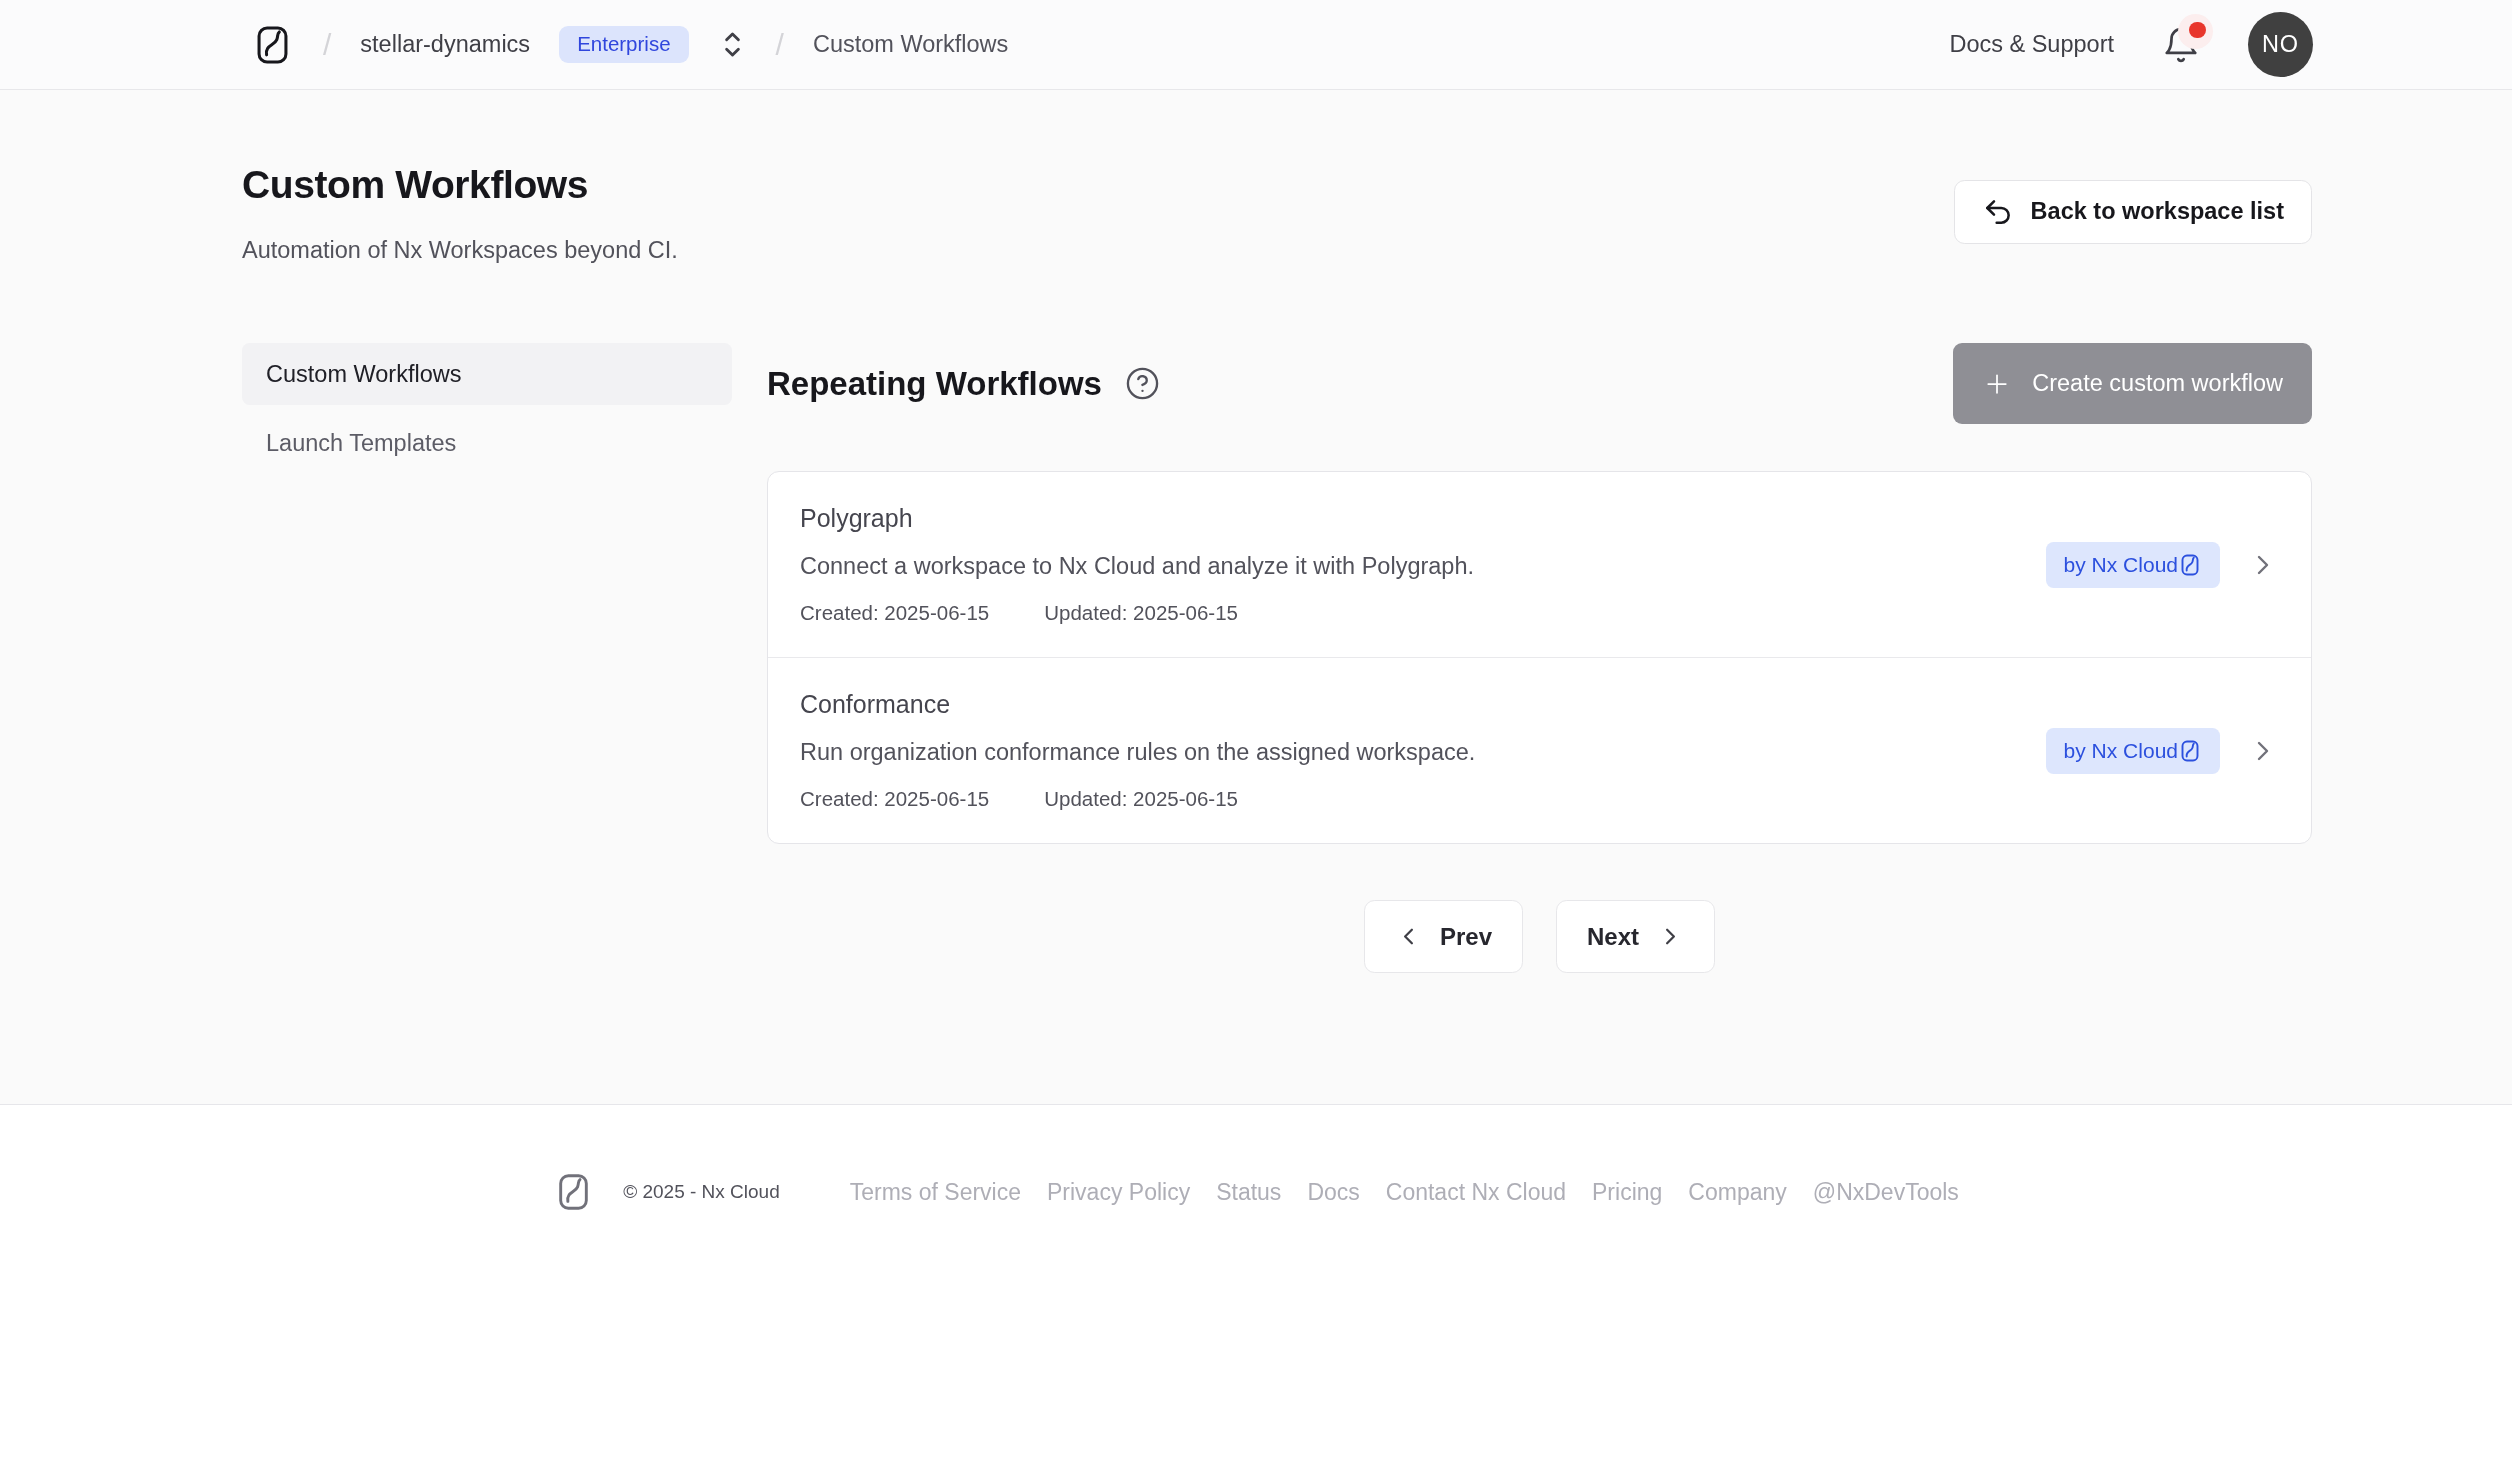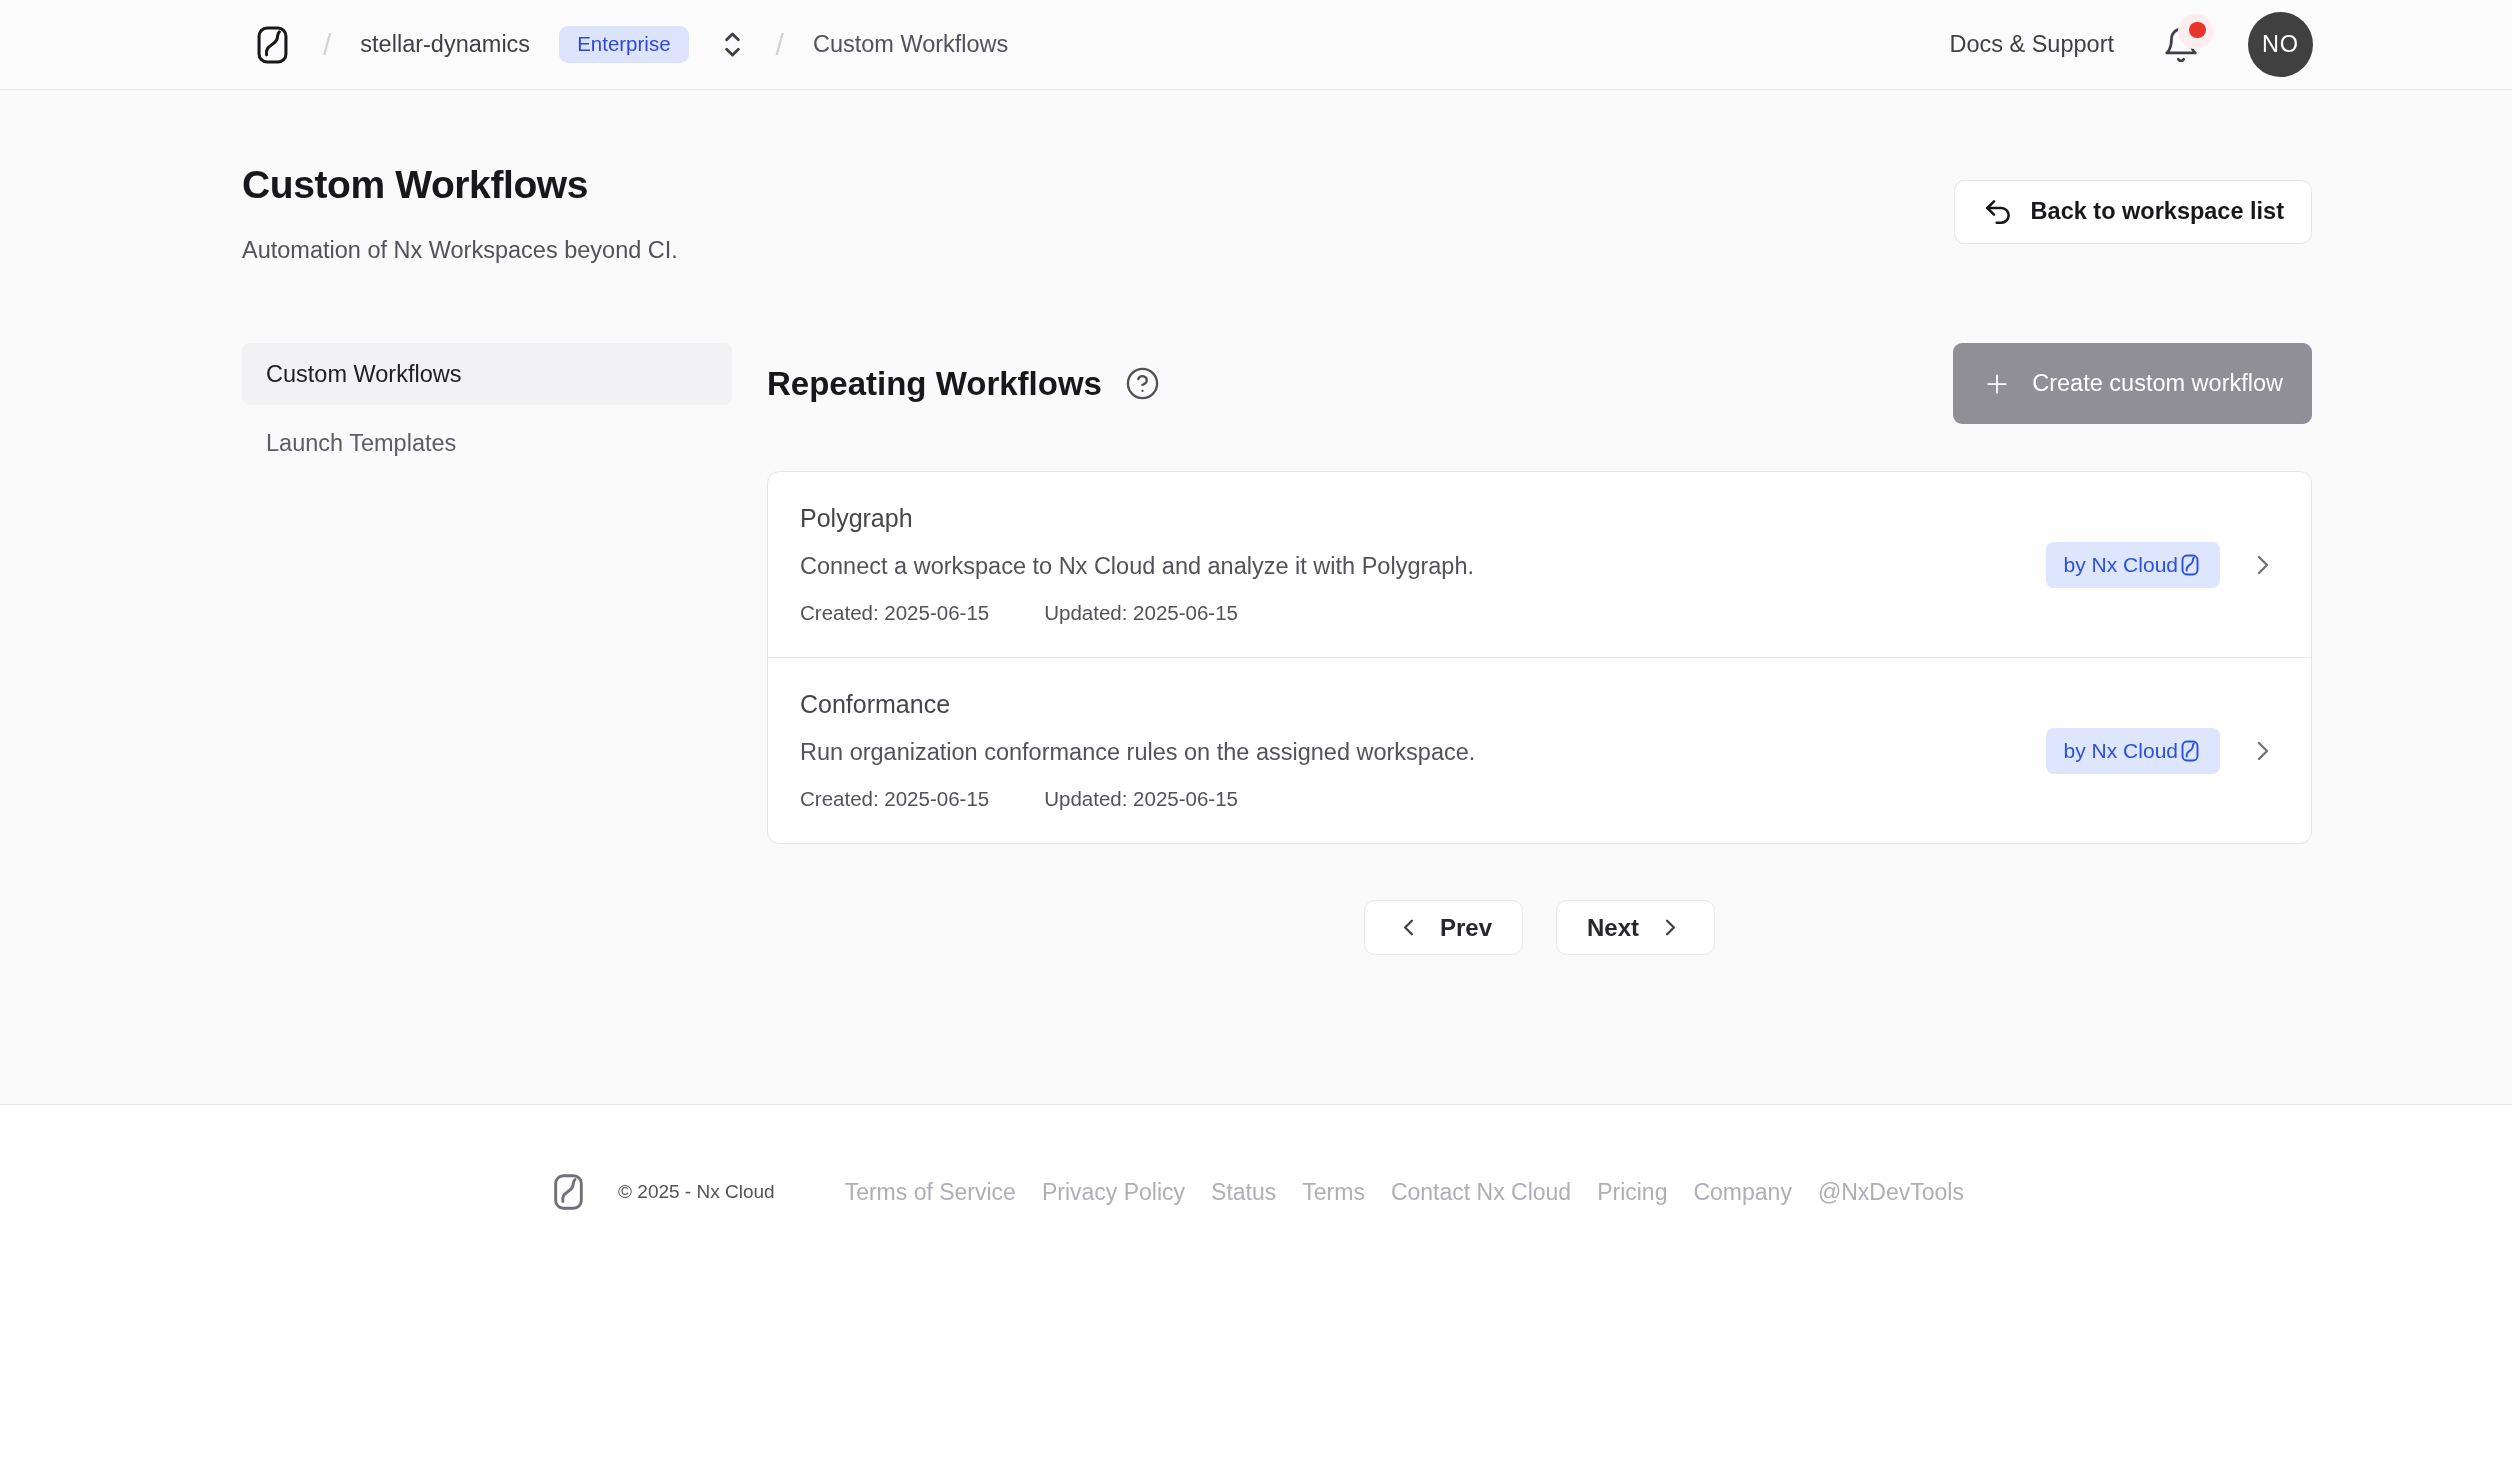--- a/index.html
+++ b/index.html
@@ -97,21 +97,21 @@
     display: flex; align-items: center; 
     background: #dde6fd; color: #2c50de;
     font-size: 21px; padding: 10px 18px; border-radius: 7.6px;
   }
   .row-chevron { display: flex; }
 
   .pagination { margin-top: 56px; display: flex; justify-content: center; gap: 33px; }
   .page-btn {
     display: flex; align-items: center; gap: 18px;
     background: #ffffff; border: 1.5px solid #e7e7ea; border-radius: 10.6px;
-    height: 55px; padding: 0 30px;
+    height: 73px; padding: 0 30px;
     font-size: 24px; font-weight: 600; color: #27272e; cursor: pointer;
   }
 
   
   .footer {
     flex: none; height: 371px;
     background: #ffffff;
     border-top: 1.5px solid #e6e6ea;
     display: flex; justify-content: center; align-items: flex-start;
     padding-top: 65px;
@@ -287,21 +287,21 @@
         <svg width="41" height="44" viewBox="0 0 24 24" fill="none" stroke="#71717a" stroke-width="1.7" stroke-linecap="round" stroke-linejoin="round">
           <rect x="4.5" y="2.5" width="15" height="19" rx="4.5"></rect>
           <path d="M8.7 17.5c-.9-5.5 4.3-5 5.7-8.5.8-2 .1-3.3 1.4-4.3"></path>
         </svg>
       </span>
       <span class="copyright">© 2025 - Nx Cloud</span>
       <div class="footer-links">
         <span class="footer-link">Terms of Service</span>
         <span class="footer-link">Privacy Policy</span>
         <span class="footer-link">Status</span>
-        <span class="footer-link">Terms</span>
+        <span class="footer-link">Docs</span>
         <span class="footer-link">Contact Nx Cloud</span>
         <span class="footer-link">Pricing</span>
         <span class="footer-link">Company</span>
         <span class="footer-link">@NxDevTools</span>
       </div>
     </div>
   </footer>
 
 </div>
 

